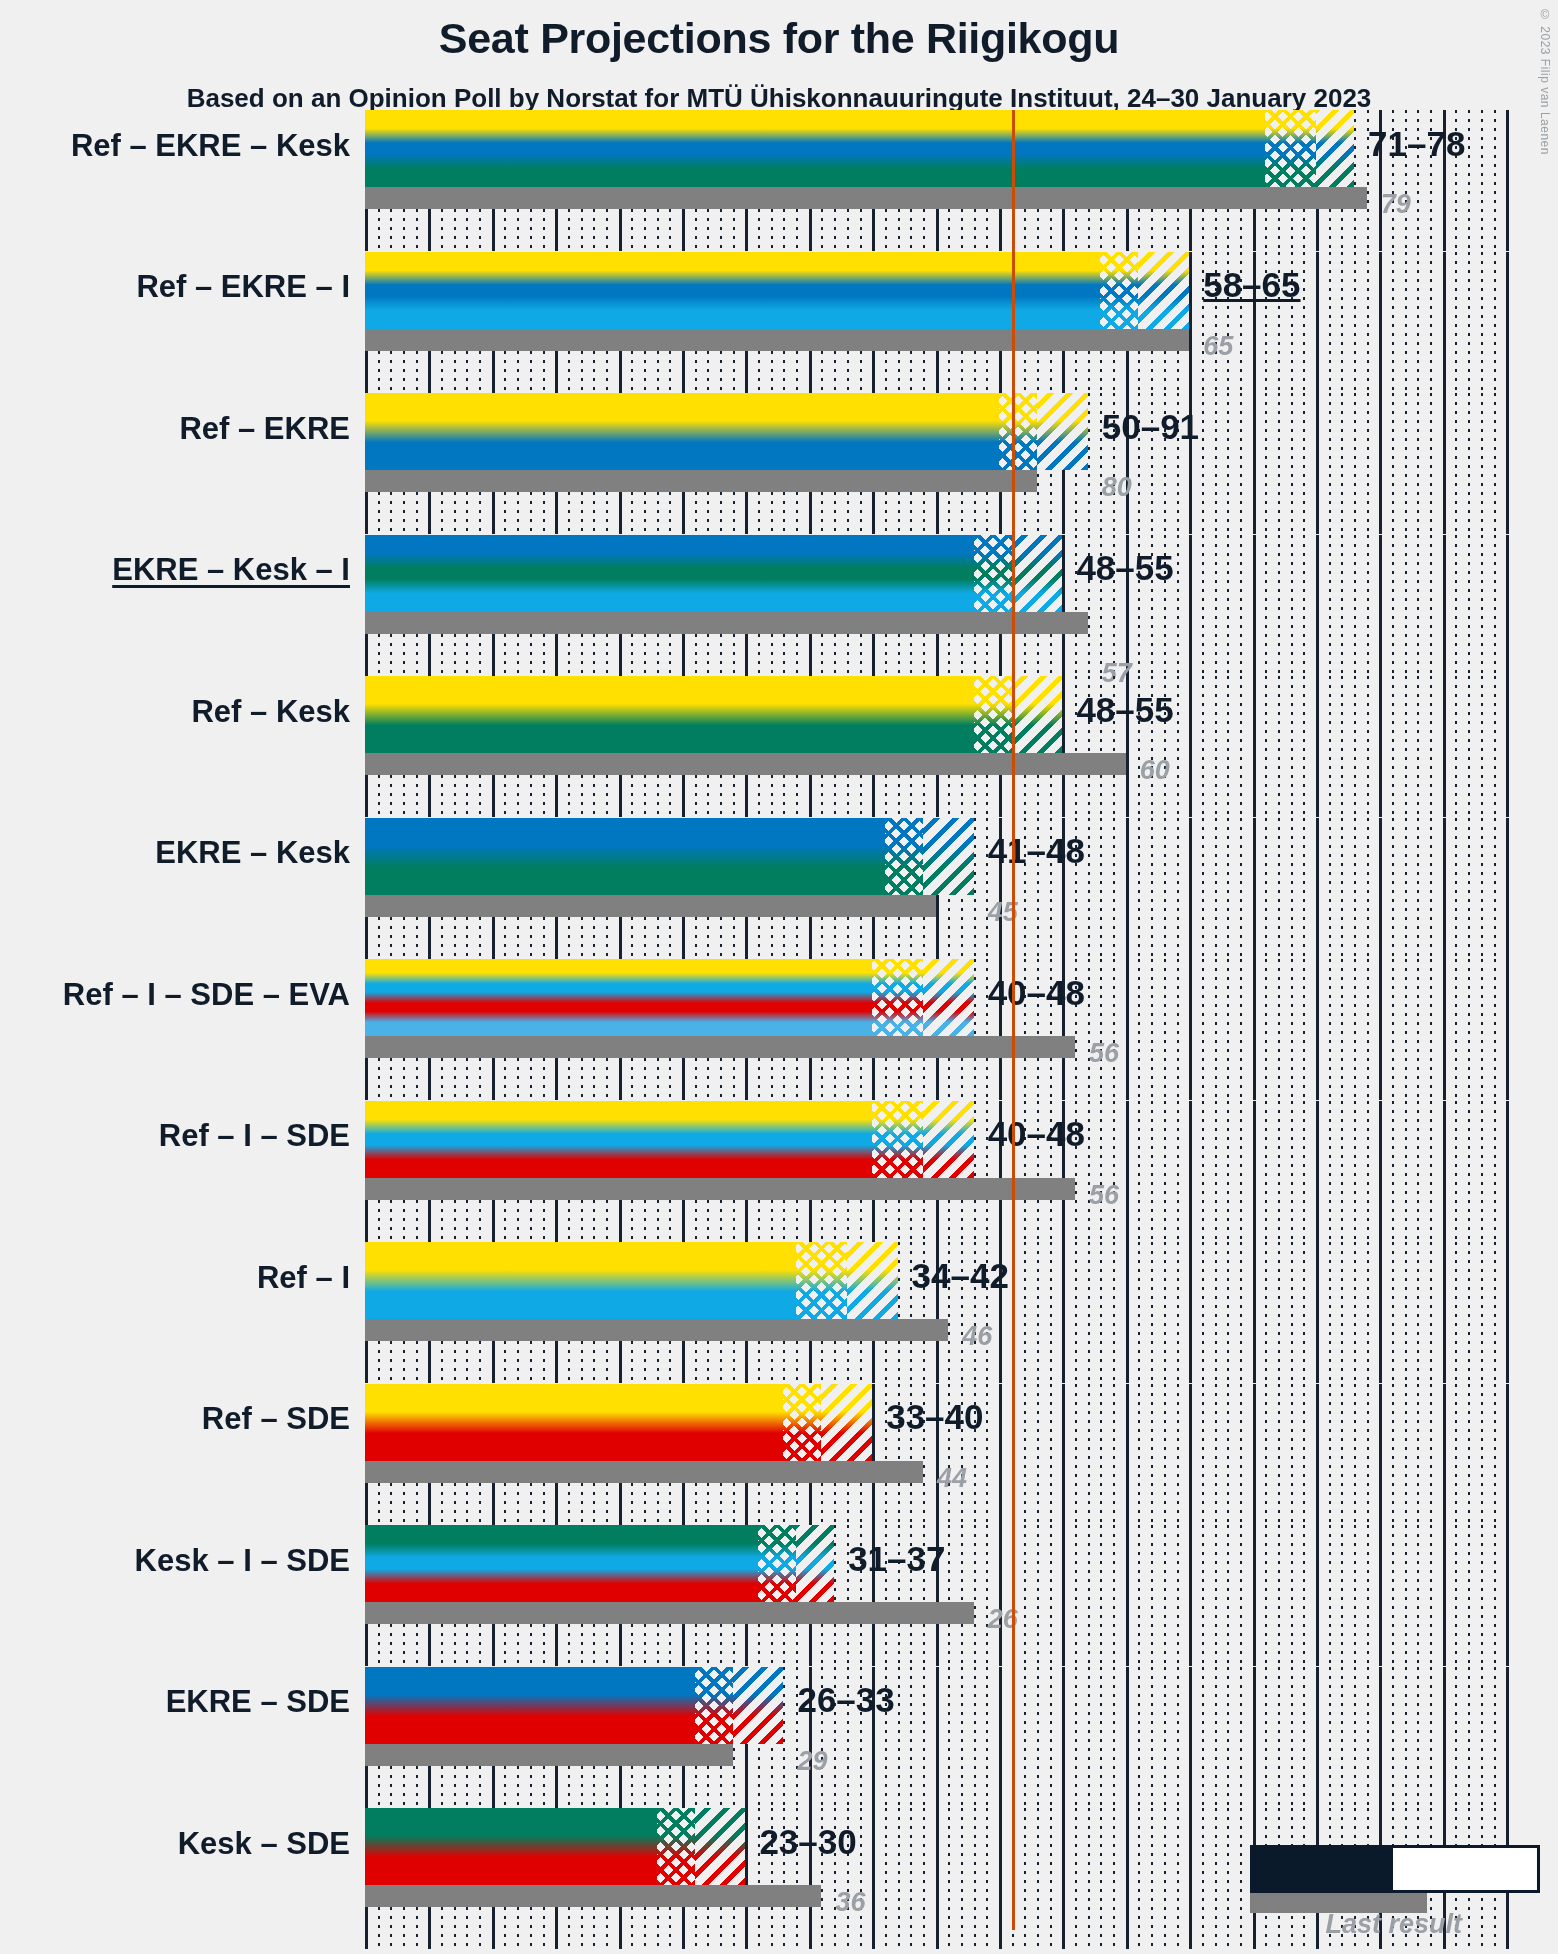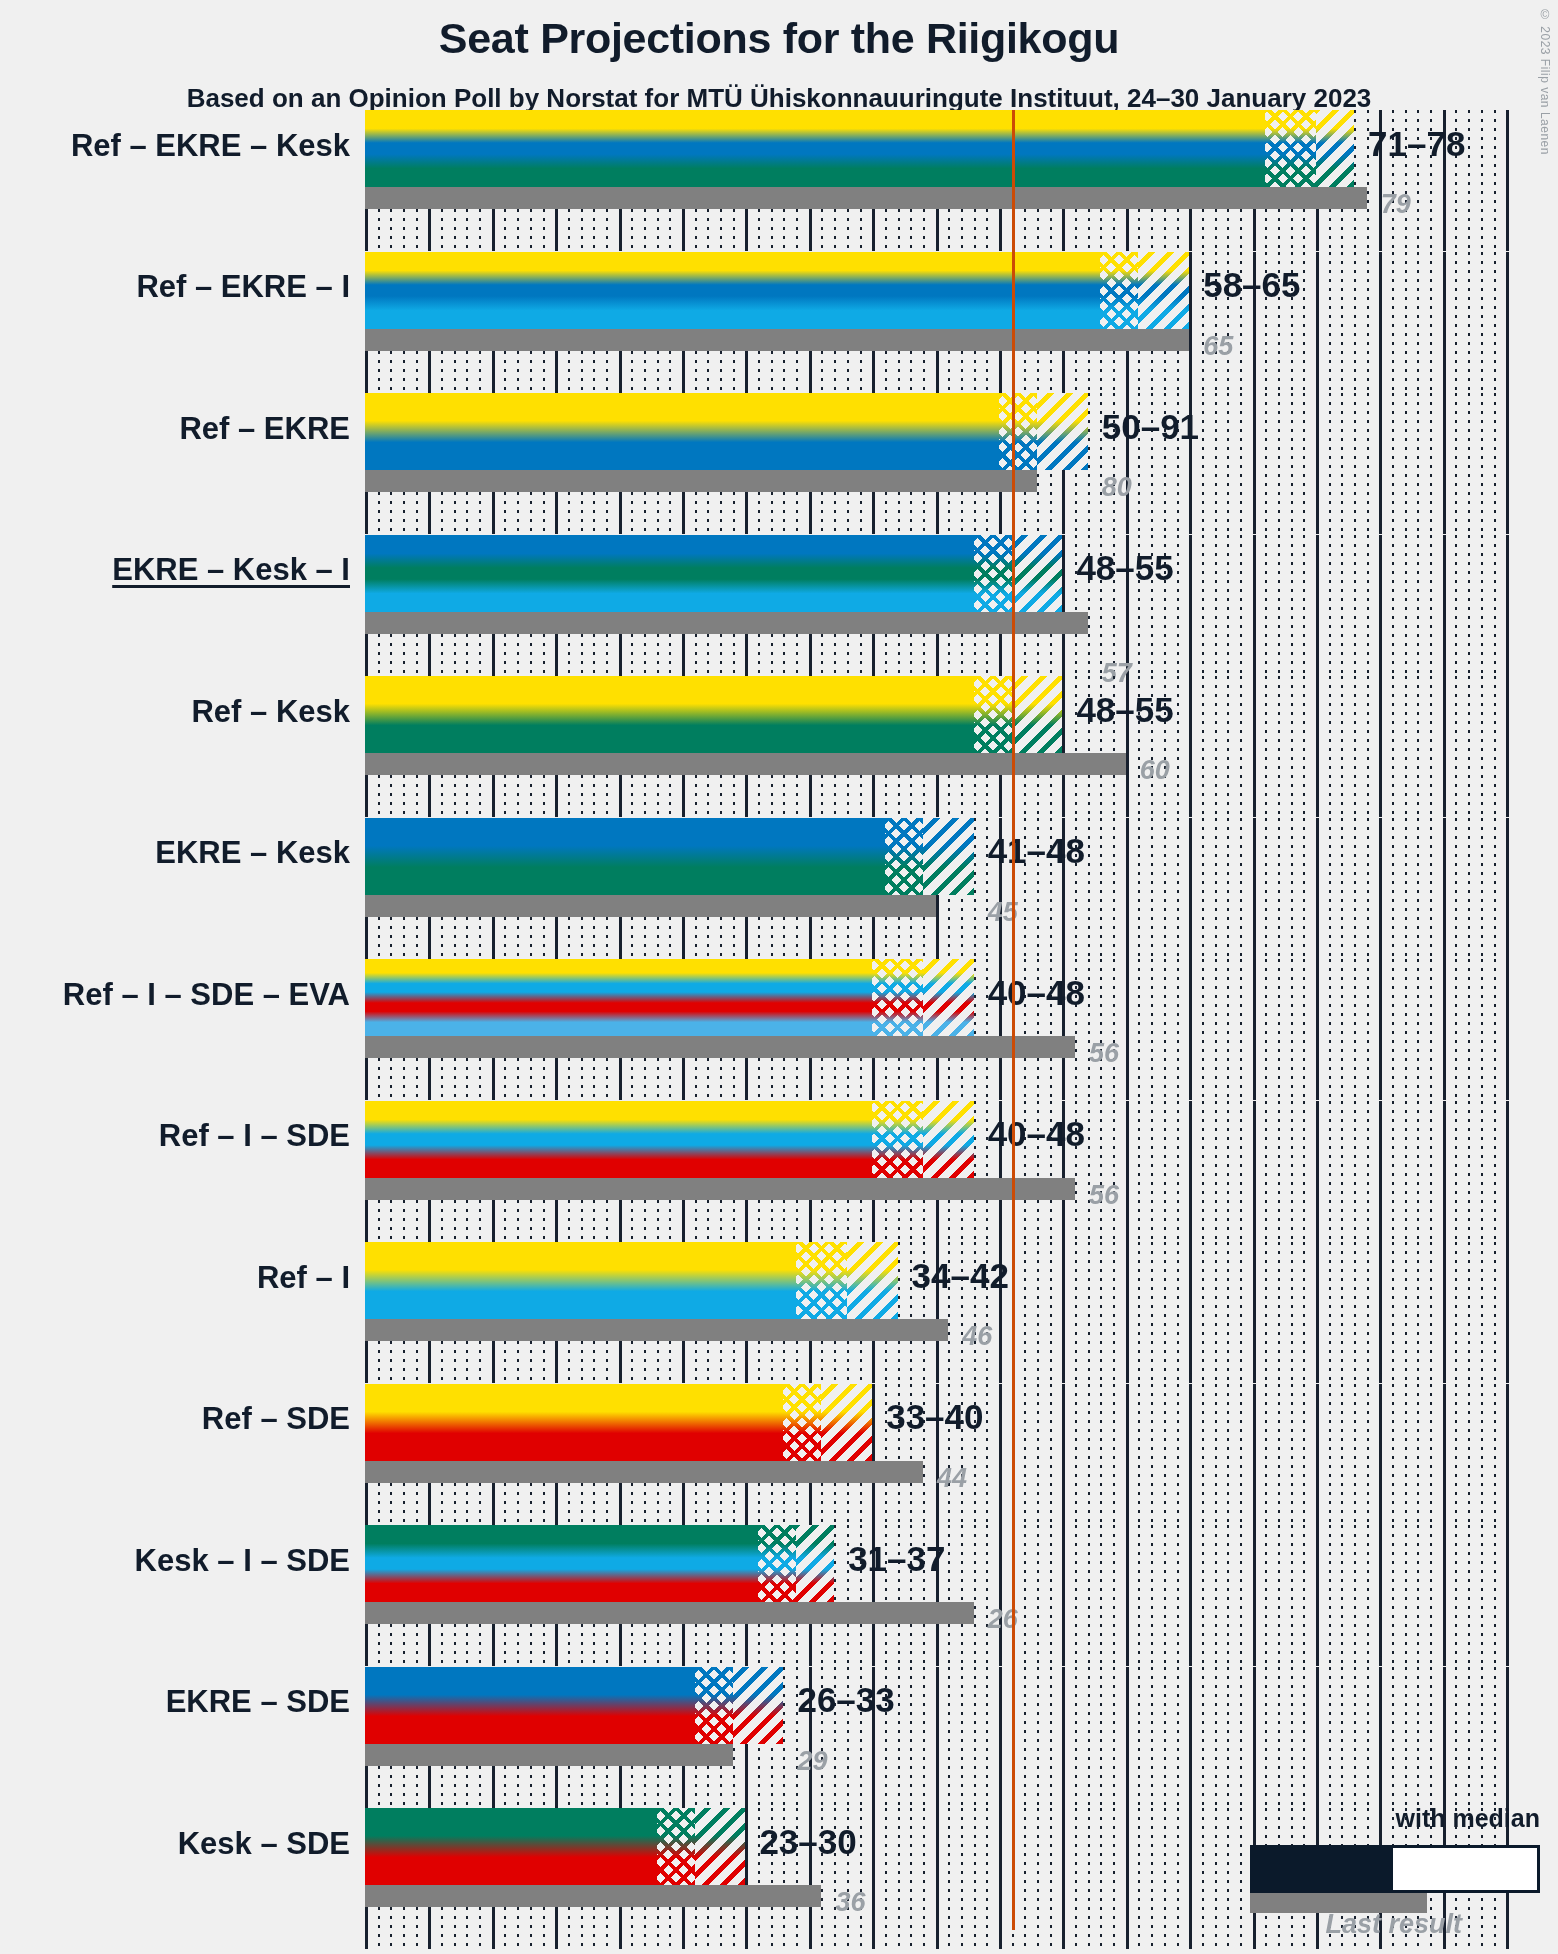--- a/index.html
+++ b/index.html
@@ -304,21 +304,21 @@
       <div style="position: absolute; background: rgb(128, 128, 128); left: 1100.44px; width: 88.76px; top: 55px; height: 22px; z-index: 0;"></div>
       <div class="bar" style="top: 0px; height: 77px; width: 824.2px;">
         <div class="barfill" style="background: linear-gradient(rgb(255, 224, 0) 9.33%, rgb(255, 224, 0) 24%, rgb(0, 119, 192) 42.67%, rgb(0, 119, 192) 57.33%, rgb(15, 170, 229) 76%, rgb(15, 170, 229) 90.67%);"></div>
         <div class="hatchX" style="left: 735.44px; width: 38.04px; background: rgb(240, 240, 240);">
           <div style="position: absolute; inset: 0px; background: linear-gradient(rgb(255, 224, 0) 9.33%, rgb(255, 224, 0) 24%, rgb(0, 119, 192) 42.67%, rgb(0, 119, 192) 57.33%, rgb(15, 170, 229) 76%, rgb(15, 170, 229) 90.67%); mask-image: repeating-linear-gradient(45deg, rgb(0, 0, 0) 0px, rgb(0, 0, 0) 4px, transparent 4px, transparent 11px), repeating-linear-gradient(-45deg, rgb(0, 0, 0) 0px, rgb(0, 0, 0) 4px, transparent 4px, transparent 11px);"></div>
         </div>
         <div class="hatchD" style="left: 773.48px; width: 50.72px; background: rgb(240, 240, 240);">
           <div style="position: absolute; inset: 0px; background: linear-gradient(rgb(255, 224, 0) 9.33%, rgb(255, 224, 0) 24%, rgb(0, 119, 192) 42.67%, rgb(0, 119, 192) 57.33%, rgb(15, 170, 229) 76%, rgb(15, 170, 229) 90.67%); mask-image: repeating-linear-gradient(-45deg, rgb(0, 0, 0) 0px, rgb(0, 0, 0) 5px, transparent 5px, transparent 13px);"></div>
         </div>
       </div>
-      <div class="rangeval" style="left: 1203.2px; top: 13.5px;">58–65</div>
+      <div class="rangeval" style="left: 1203.2px; top: 13.5px; text-decoration: underline;">58–65</div>
       <div class="grayval" style="left: 1203.2px; top: 79px;">65</div>
     </div>
     <div class="row" style="top: 393px; height: 141.5px;">
       <div class="ticks" style="top: 0px; height: 141px; width: 1141.2px;">
         <div class="tickmajor" style="left: 0px;"></div>
         <div class="tickminor" style="left: 12.68px;"></div>
         <div class="tickminor" style="left: 25.36px;"></div>
         <div class="tickminor" style="left: 38.04px;"></div>
         <div class="tickminor" style="left: 50.72px;"></div>
         <div class="tickmajor" style="left: 63.4px;"></div>
@@ -1510,21 +1510,20 @@
           <div style="position: absolute; inset: 0px; background: linear-gradient(rgb(0, 126, 95) 14%, rgb(0, 126, 95) 36%, rgb(224, 0, 0) 64%, rgb(224, 0, 0) 86%); mask-image: repeating-linear-gradient(-45deg, rgb(0, 0, 0) 0px, rgb(0, 0, 0) 5px, transparent 5px, transparent 13px);"></div>
         </div>
       </div>
       <div class="rangeval" style="left: 759.4px; top: 13.5px;">23–30</div>
       <div class="grayval" style="left: 835.48px; top: 79px;">36</div>
     </div>
     <div id="majority" style="left: 1011.68px; top: 110px; height: 1819.5px;"></div>
   </div>
 
 <div id="legend">
-  <div class="ltxt">with median</div>
   <div class="swatchwrap">
     <div class="swatch">
       <div class="sw-x"></div>
       <div class="sw-d"></div>
     </div>
     <div class="graybar"></div>
   </div>
   <div class="lastres">Last result</div>
 </div>
 

